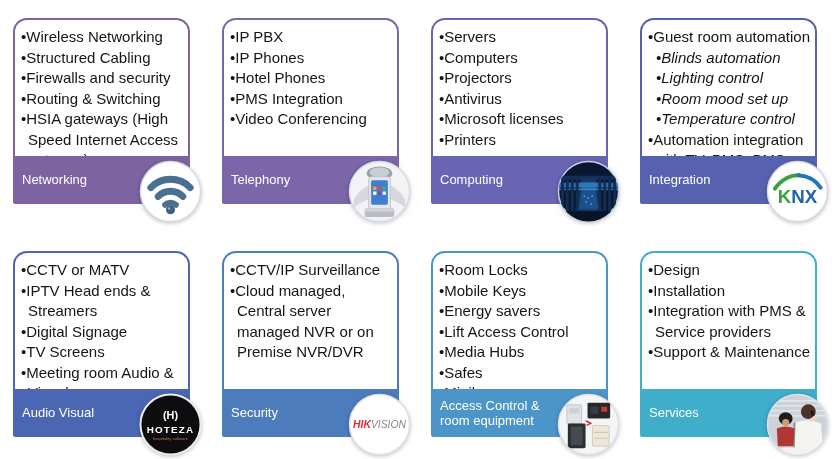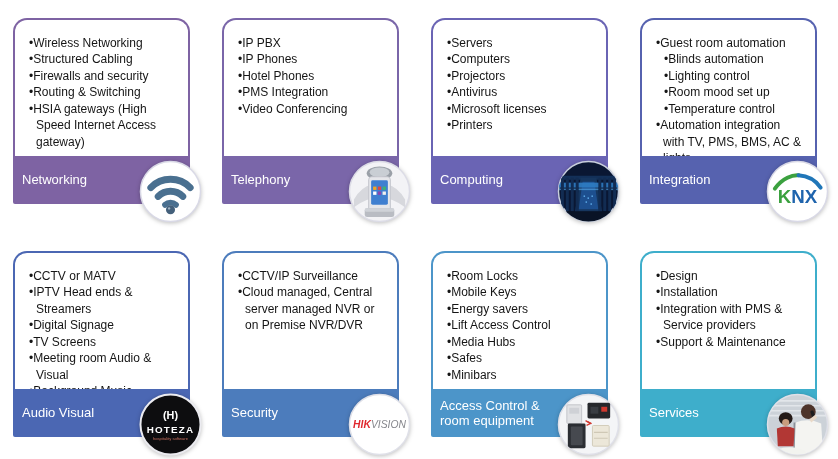--- a/index.html
+++ b/index.html
@@ -4,24 +4,24 @@
 <style>
   html,body{margin:0;padding:0;background:#ffffff;}
   body{width:838px;height:459px;font-family:"Liberation Sans",sans-serif;overflow:hidden;}
   .board{position:relative;width:838px;height:459px;background:#fff;}
   .grid{position:absolute;left:13px;top:18px;display:grid;
         grid-template-columns:repeat(4,177px);grid-template-rows:186px 186px;
         column-gap:32px;row-gap:47px;}
   .card{position:relative;width:177px;display:flex;flex-direction:column;}
   .list-box{flex:1 1 auto;background:#fff;border:2px solid var(--accent);
         border-bottom:none;border-radius:14px 14px 0 0;padding:7px 3px 0 6px;overflow:hidden;}
-  ul.items{margin:8px;padding:0;list-style:none;font-size:12px;line-height:1.37;color:#151515;}
+  ul.items{margin:0;padding:0;list-style:none;font-size:15px;line-height:1.37;color:#151515;}
   ul.items li{padding-left:7px;text-indent:-7px;}
   ul.items li::before{content:"•";}
-  ul.items li.lv2{margin-left:8px;}
+  ul.items li.lv2{margin-left:8px;font-style:italic;}
   .header{background:var(--accent);color:#ffffff;display:flex;align-items:center;
         min-height:48px;box-sizing:border-box;padding:4px 56px 4px 9px;
         font-size:13px;line-height:1.16;border-radius:0 0 2px 2px;}
   .badge{position:absolute;right:-12px;bottom:-19px;width:63px;height:63px;
         border-radius:50%;z-index:2;filter:drop-shadow(0 1px 2px rgba(0,0,0,.25));}
   .badge svg{display:block;width:63px;height:63px;}
 </style>
 </head>
 <body>
 

